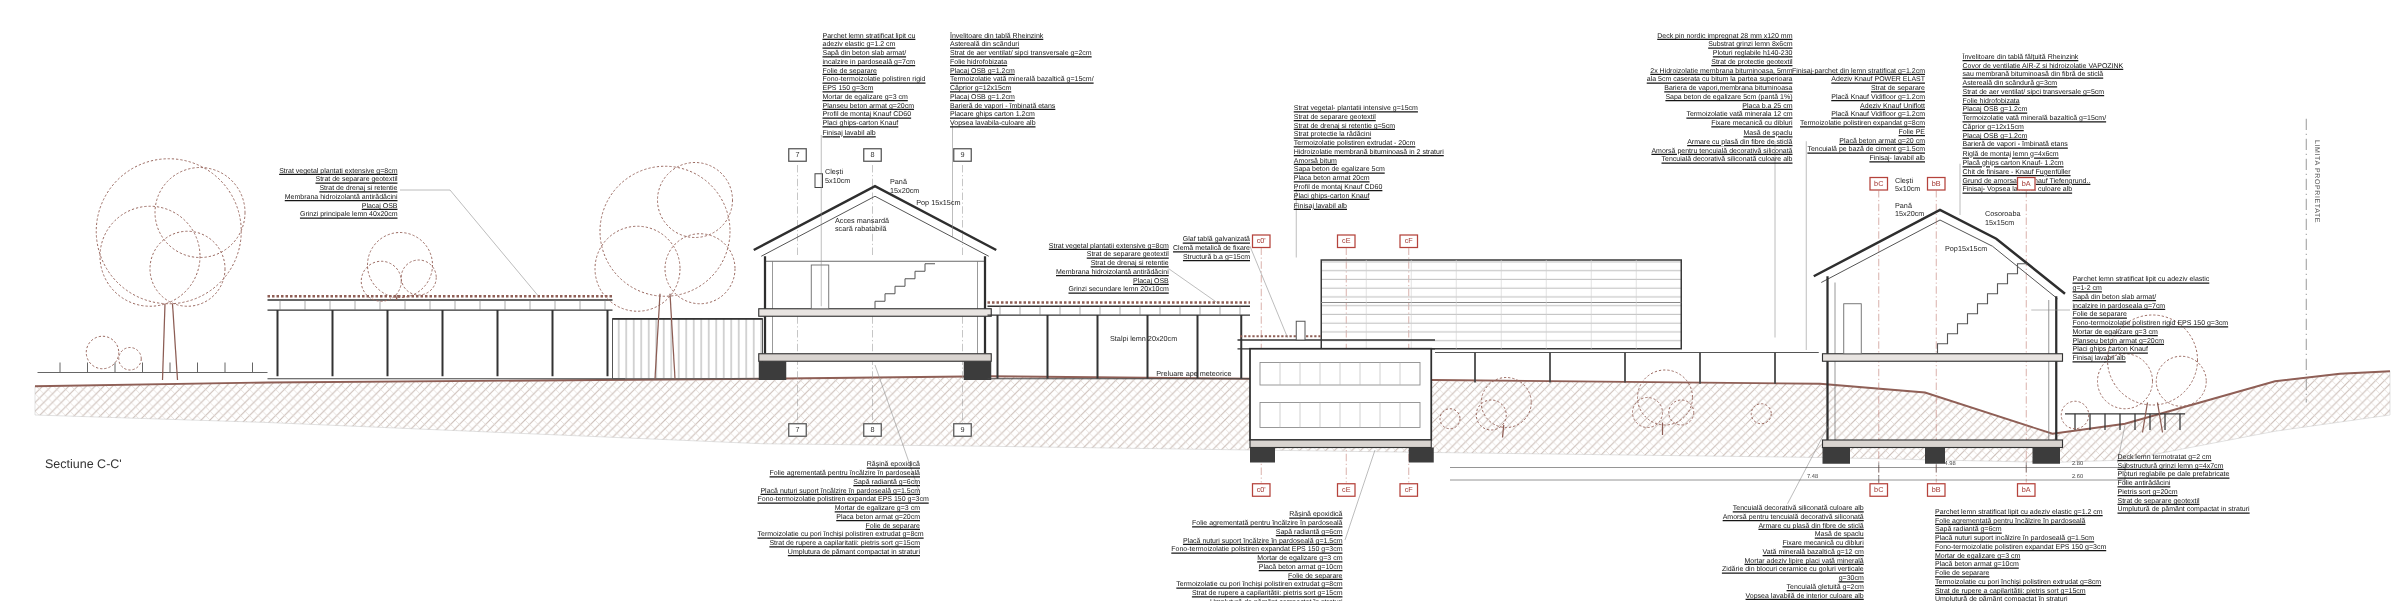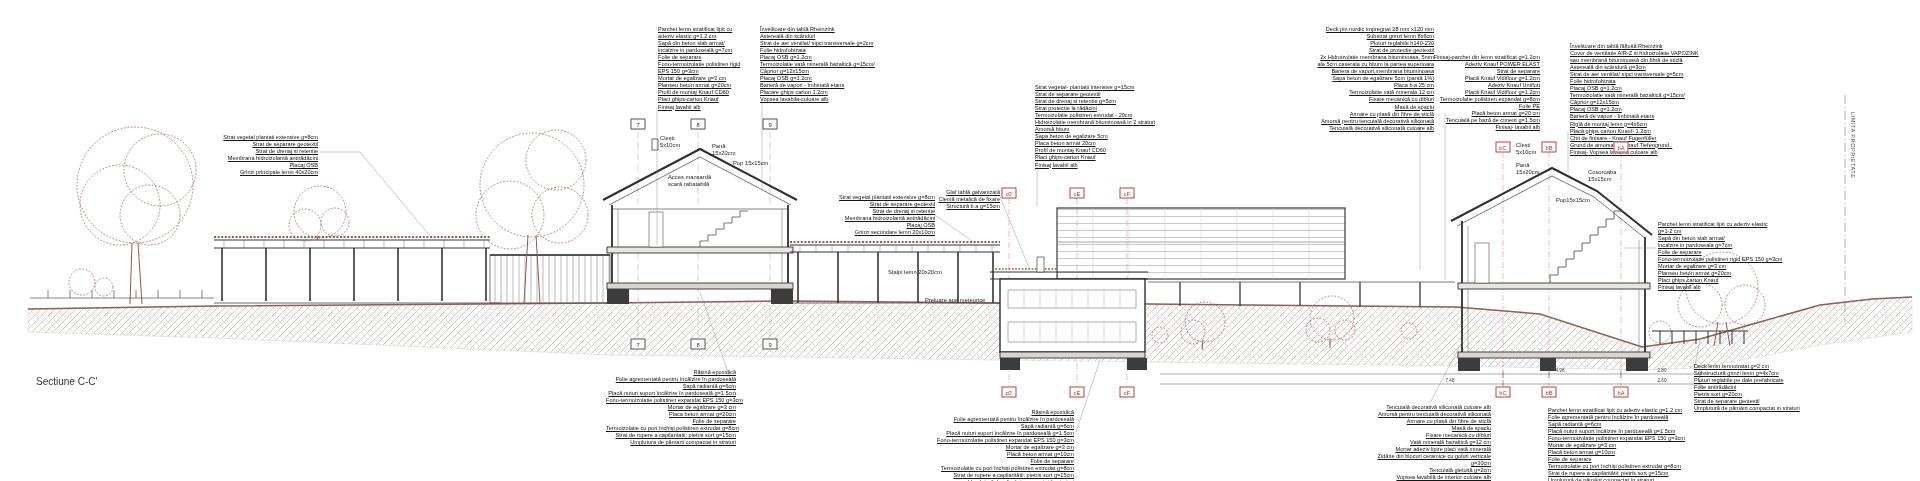--- a/index.html
+++ b/index.html
@@ -519,16 +519,16 @@
   <div class="mk red" style="left:1621px;top:147px">bA</div>
   <div class="mk red" style="left:1503px;top:392px">bC</div>
   <div class="mk red" style="left:1549px;top:392px">bB</div>
   <div class="mk red" style="left:1621px;top:392px">bA</div>
 
   <div class="dimlbl" style="left:1560px;top:373px">4.98</div>
   <div class="dimlbl" style="left:1662px;top:373px">2.80</div>
   <div class="dimlbl" style="left:1450px;top:383px">7.48</div>
   <div class="dimlbl" style="left:1662px;top:383px">2.60</div>
 
-  <div class="title" style="left:36px;top:376px">Sectiune C-C'</div>
+  <div class="title" style="left:36px;top:366px">Sectiune C-C'</div>
   <div class="vert" style="left:1850px;top:112px">LIMITA PROPRIETATE</div>
 
 </div>
 
 </body></html>

